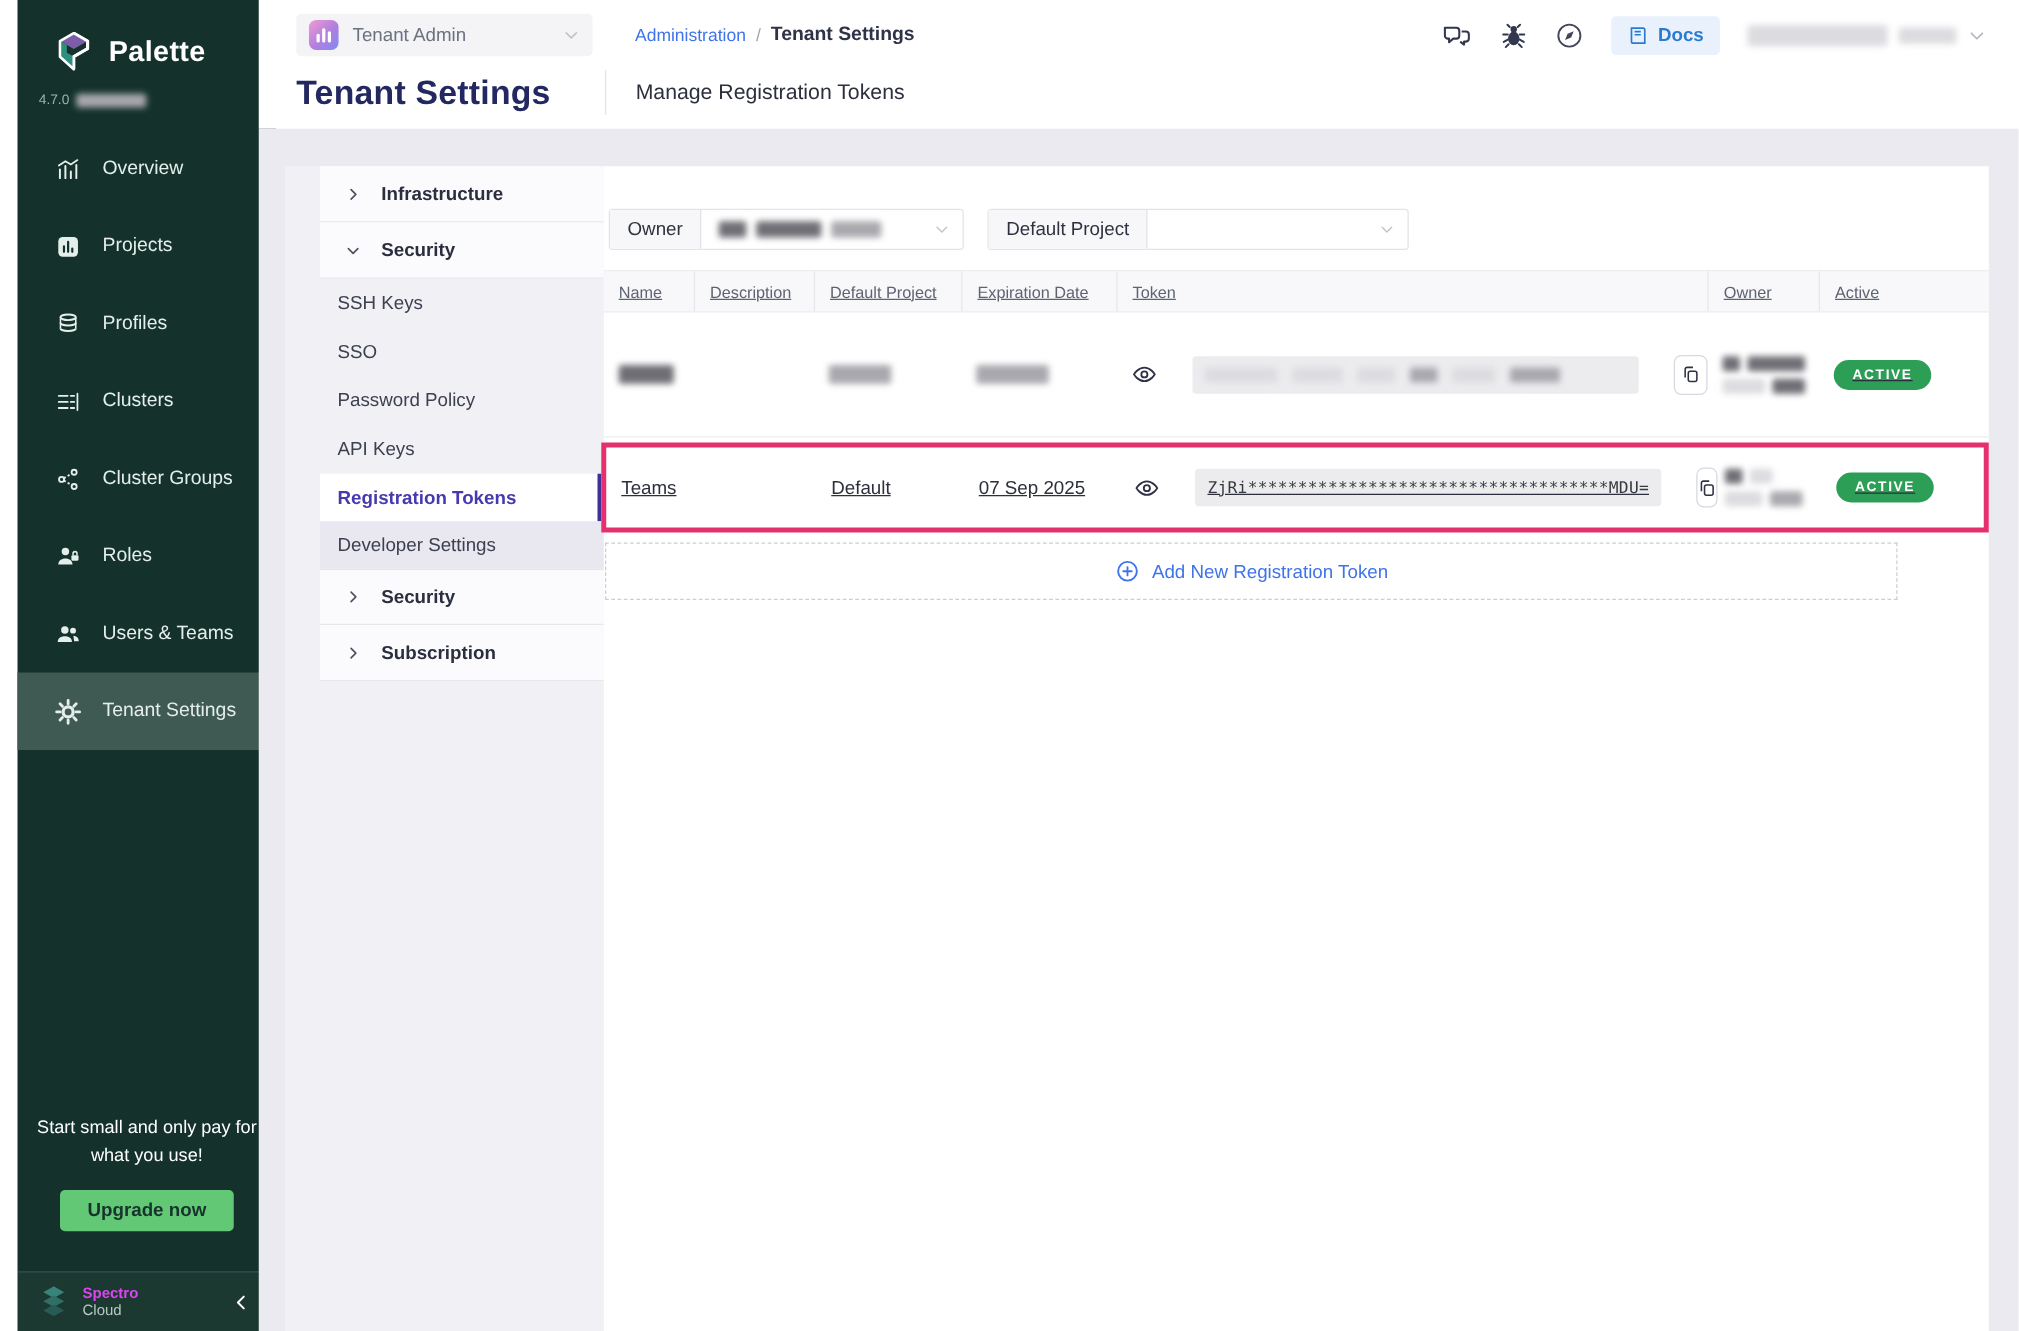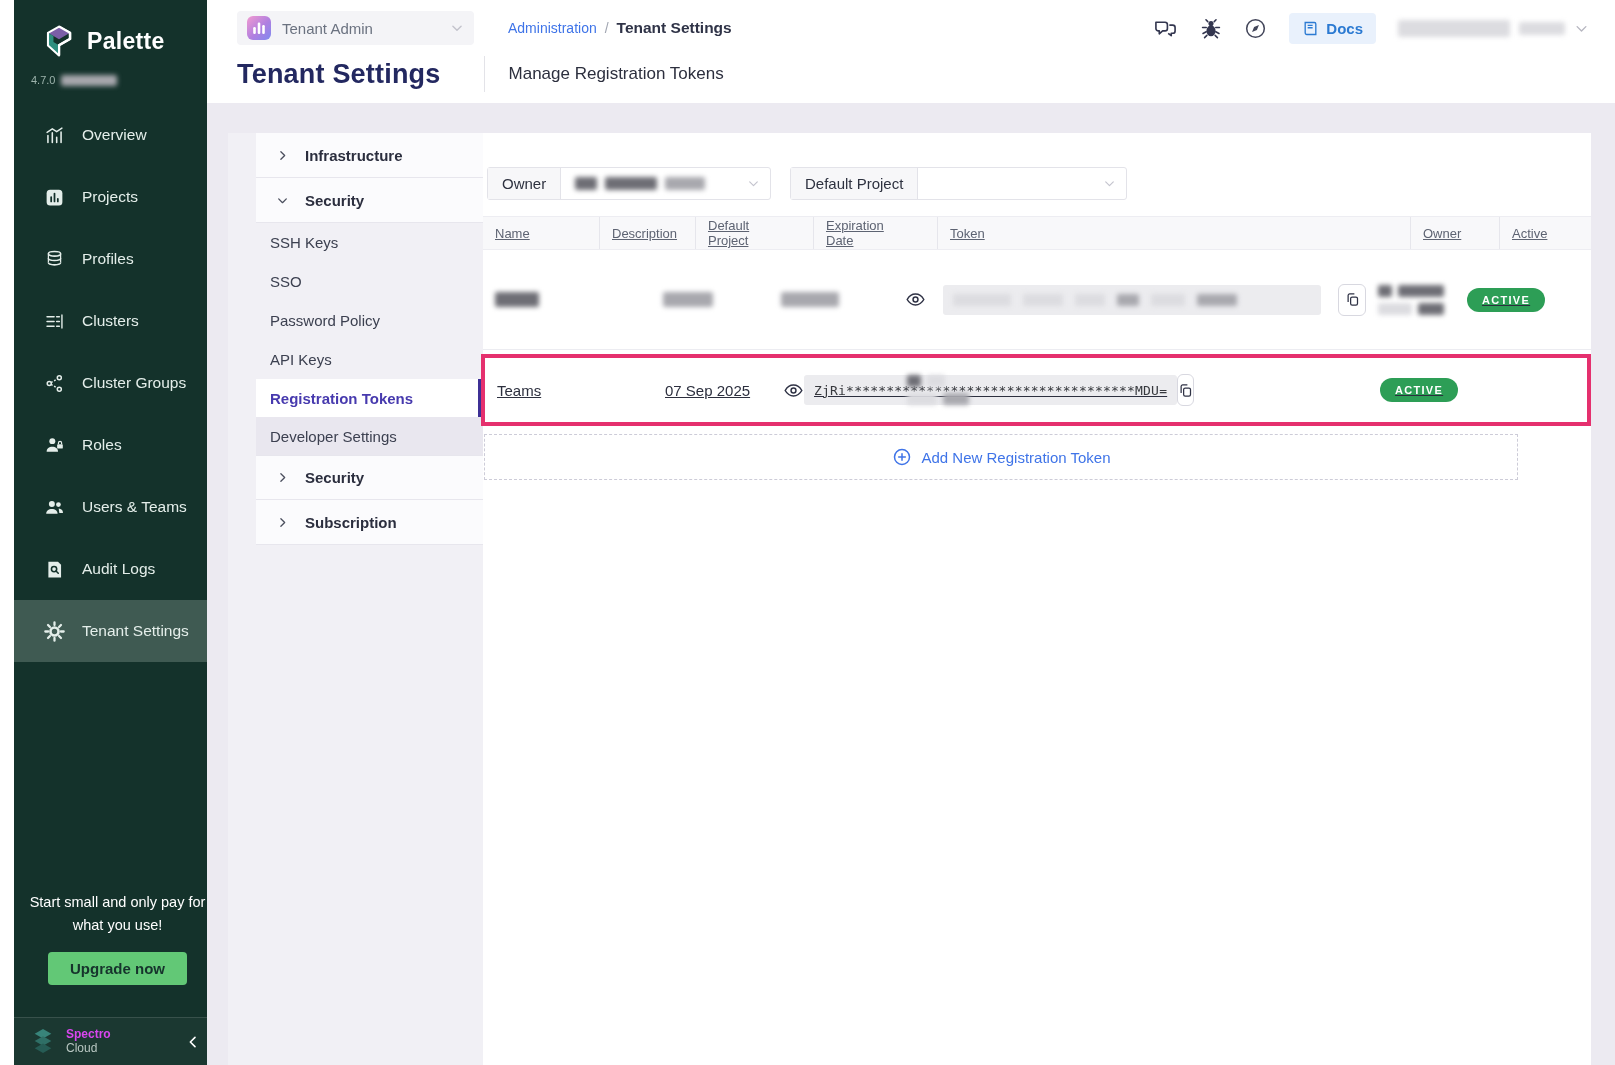--- a/index.html
+++ b/index.html
@@ -82,29 +82,29 @@
   .filter-label{display:flex;align-items:center;background:#f7f7f9;border-right:1px solid #e3e3e9;padding:0 14px;color:#2e3240;white-space:nowrap;}
   .filter-value{display:flex;align-items:center;gap:8px;padding:0 10px 0 14px;}
   .filter-value .chev{margin-left:auto;color:#c4c4ce;display:flex;}
   .fg-owner{left:4px;width:284px;}
   .fg-project{left:307px;width:337px;}
 
   .tgrid{display:grid;grid-template-columns:72px 96px 118px 124px 473px 89px 1fr;}
   .tgrid>div{display:flex;align-items:center;padding-left:12px;height:100%;text-decoration:underline;}
   .thead{position:absolute;top:83px;left:0;right:0;height:34px;background:#f8f8fa;border-top:1px solid #ededf2;border-bottom:1px solid #ededf2;}
   .thead>div{font-size:13px;font-weight:500;color:#5d6372;}
-  .thead>div+div{border-left:1px solid var(--border);margin-left:44px;}
+  .thead>div+div{border-left:1px solid var(--border);}
 
   .trow1{position:absolute;top:117px;left:0;right:0;height:100px;border-bottom:1px solid #ececf1;}
   .highlight-box{position:absolute;top:221px;left:-2px;right:0;height:72px;border:4px solid var(--highlight-pink);background:#fff;}
   .trow2{height:64px;}
   .cell-text{font-size:15px;color:#2c2f3e;}
   .date-text{white-space:nowrap;}
 
-  .token-cell{gap:0;justify-content:space-between;}
+  .token-cell{gap:28px;}
   .token-pill{display:flex;align-items:center;gap:12px;height:30px;background:#ececef;border-radius:3px;padding:0 10px;}
   .token-pill.w{width:378px;}
   .token-text{font-family:"DejaVu Sans Mono",monospace;font-size:13px;color:#36383d;white-space:nowrap;letter-spacing:.2px;}
   .copy-btn{width:28px;height:32px;border:1px solid #d8d8e0;border-radius:6px;background:#fff;display:flex;align-items:center;justify-content:center;cursor:pointer;color:#2f3245;}
   .eye-btn{display:flex;cursor:pointer;color:#2f3245;}
 
   .badge{display:inline-block;background:var(--badge-green);color:#fff;font-size:11px;font-weight:700;letter-spacing:1.3px;padding:6px 15px;border-radius:15px;}
 
   .add-box{position:absolute;top:301px;left:1px;width:1034px;height:46px;border:1px dashed #cdccd8;display:flex;align-items:center;justify-content:center;gap:10px;color:var(--link-blue);cursor:pointer;background:#fff;}
   .add-box .add-label{font-size:15px;}
@@ -203,30 +203,20 @@
         <span style="display:flex;">
           <svg width="21" height="21" viewBox="0 0 24 24" fill="currentColor">
               <circle cx="9" cy="8" r="3.4"></circle>
               <path d="M2.5 19c0-3.5 2.7-5.4 6.5-5.4s6.5 1.9 6.5 5.4z"></path>
               <circle cx="16.5" cy="8.6" r="2.7"></circle>
               <path d="M16.8 13.2c2.9.2 4.9 2 4.9 5h-4.2"></path>
             </svg>
         </span>
         <span class="nav-label">Users &amp; Teams</span>
       </div>
-      <div class="nav-item">
-        <span style="display:flex;">
-          <svg width="21" height="21" viewBox="0 0 24 24">
-              <path d="M5 3h11l3.5 3.5V21H5z" fill="currentColor"></path>
-              <circle cx="11.5" cy="11.5" r="3" fill="none" stroke="#14322b" stroke-width="1.8"></circle>
-              <path d="M13.7 13.7l2.6 2.6" stroke="#14322b" stroke-width="1.8" stroke-linecap="round"></path>
-            </svg>
-        </span>
-        <span class="nav-label">Audit Logs</span>
-      </div>
       <div class="nav-item active">
         <span style="display:flex;">
           <svg width="21" height="21" viewBox="0 0 24 24" fill="none" stroke="currentColor">
               <circle cx="12" cy="12" r="4.6" stroke-width="3"></circle>
               <path d="M12 1.5v3.2M12 19.3v3.2M1.5 12h3.2M19.3 12h3.2M4.6 4.6l2.2 2.2M17.2 17.2l2.2 2.2M19.4 4.6l-2.2 2.2M6.8 17.2l-2.2 2.2" stroke-width="2.6" stroke-linecap="round"></path>
             </svg>
         </span>
         <span class="nav-label">Tenant Settings</span>
       </div>
     </nav>
@@ -473,20 +463,21 @@
         </div>
         <div>
             <span class="badge">ACTIVE</span>
           </div>
       </div>
 
       <div class="highlight-box">
         <div class="trow2 tgrid">
           <div class="cell-text">Teams</div>
           <div class="cell-text"></div>
+          <div class="cell-text">Default</div>
           <div class="cell-text date-text">07 Sep 2025</div>
           <div class="token-cell">
             <span class="eye-btn">
               <svg width="21" height="21" viewBox="0 0 24 24" fill="none" stroke="#2f3245" stroke-width="1.7">
                   <path d="M2.5 12S6 5.8 12 5.8 21.5 12 21.5 12 18 18.2 12 18.2 2.5 12 2.5 12z"></path>
                   <circle cx="12" cy="12" r="2.8"></circle>
                 </svg>
             </span>
             <span class="token-pill">
               <span class="token-text">ZjRi************************************MDU=</span>

